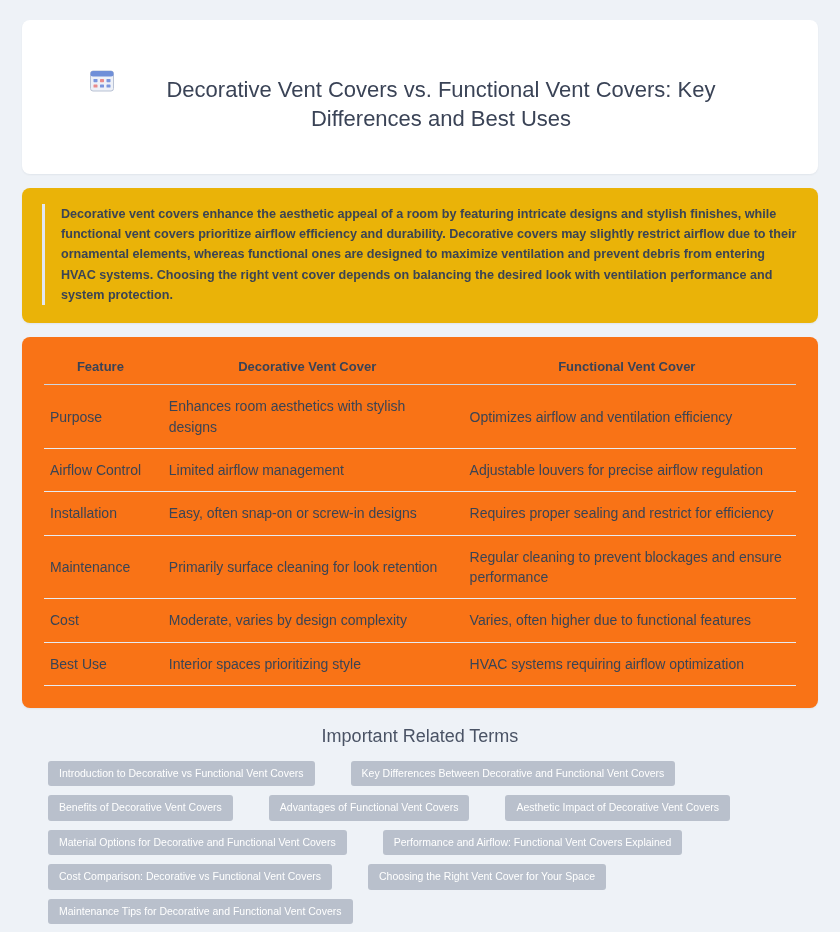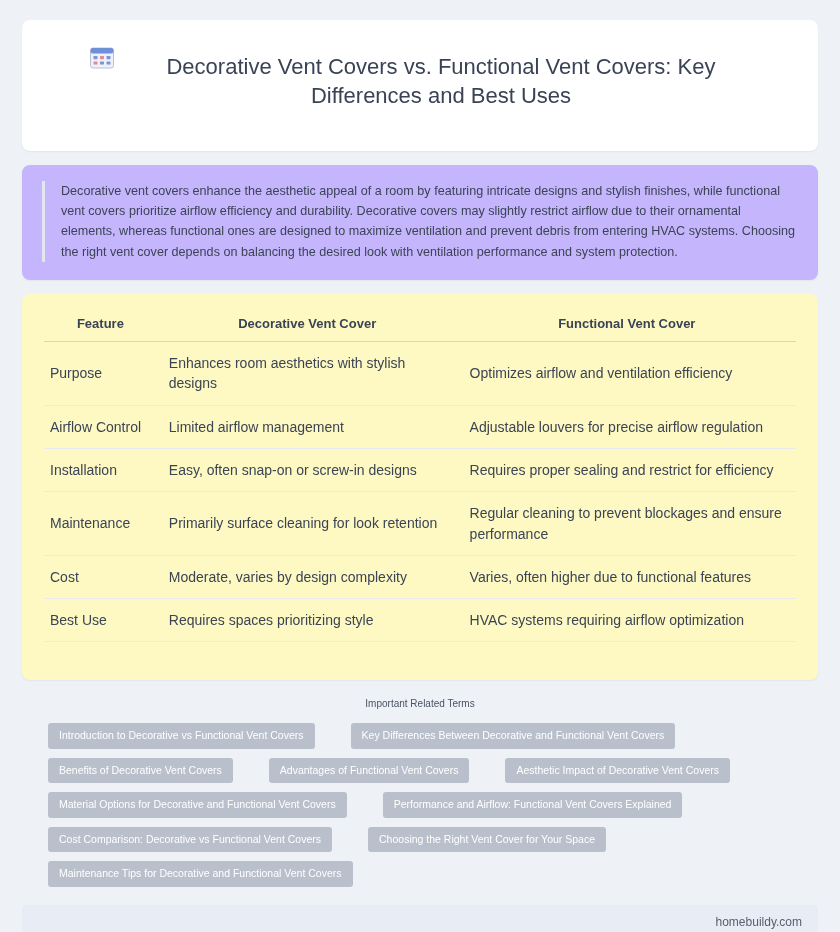--- a/index.html
+++ b/index.html
@@ -17,21 +17,21 @@
   }
   .page {
     width: 840px;
     min-height: 932px;
     padding: 20px 22px 0 22px;
   }
   
   .title-card {
     background: #ffffff;
     border-radius: 8px;
-    padding: 17px 48px 26px 48px;
+    padding: 40px 48px 26px 48px;
     box-shadow: 0 1px 2px rgba(20,30,50,0.06);
     display: flex;
     align-items: flex-start;
     justify-content: center;
     gap: 16px;
   }
   .title-icon {
     width: 26px;
     height: 26px;
     flex: 0 0 auto;
@@ -40,42 +40,43 @@
   .title-text {
     font-size: 22px;
     line-height: 1.32;
     font-weight: normal;
     color: #3a4356;
     text-align: center;
     max-width: 620px;
   }
   
   .summary-card {
-    background: #c4b5fd;
+    background: #eab308;
     border-radius: 8px;
     margin-top: 14px;
     padding: 16px 20px 18px 20px;
     box-shadow: 0 1px 2px rgba(20,30,50,0.06);
+    font-weight: bold;
   }
   .summary-inner {
     border-left: 3px solid #e2e7ef;
     padding-left: 16px;
   }
   .summary-text {
     font-size: 12.6px;
     line-height: 1.62;
     color: #3b4454;
     margin: 0;
   }
   
   .table-card {
-    background: #fef9c3;
+    background: #f97316;
     border-radius: 8px;
     margin-top: 14px;
-    padding: 18px 22px 38px 22px;
+    padding: 18px 22px 22px 22px;
     box-shadow: 0 1px 2px rgba(20,30,50,0.06);
   }
   table.cmp {
     width: 100%;
     border-collapse: collapse;
   }
   table.cmp th {
     font-size: 13px;
     font-weight: bold;
     color: #3a4356;
@@ -101,21 +102,21 @@
     padding-left: 12px;
   }
   table.cmp tr:last-child td { border-bottom: 1px solid #e7ebf1; }
   
   .terms-section {
     margin-top: 18px;
     padding: 0 2px;
   }
   .terms-title {
     text-align: center;
-    font-size: 10px;
+    font-size: 18px;
     color: #4a5costume;
     color: #4a5365;
     margin: 0 0 14px 0;
     font-weight: normal;
   }
   .terms-wrap {
     display: flex;
     flex-wrap: wrap;
     gap: 9px 12px;
     padding: 0 0 0 0;
@@ -203,21 +204,21 @@
           <td class="val-cell">Primarily surface cleaning for look retention</td>
           <td class="val-cell">Regular cleaning to prevent blockages and ensure performance</td>
         </tr>
         <tr>
           <td class="feature-cell">Cost</td>
           <td class="val-cell">Moderate, varies by design complexity</td>
           <td class="val-cell">Varies, often higher due to functional features</td>
         </tr>
         <tr>
           <td class="feature-cell">Best Use</td>
-          <td class="val-cell">Requires spaces prioritizing style</td>
+          <td class="val-cell">Interior spaces prioritizing style</td>
           <td class="val-cell">HVAC systems requiring airflow optimization</td>
         </tr>
       </tbody>
     </table>
   </div>
 
   <div class="terms-section">
     <h2 class="terms-title">Important Related Terms</h2>
     <div class="terms-wrap">
       <span class="term-chip">Introduction to Decorative vs Functional Vent Covers</span>

